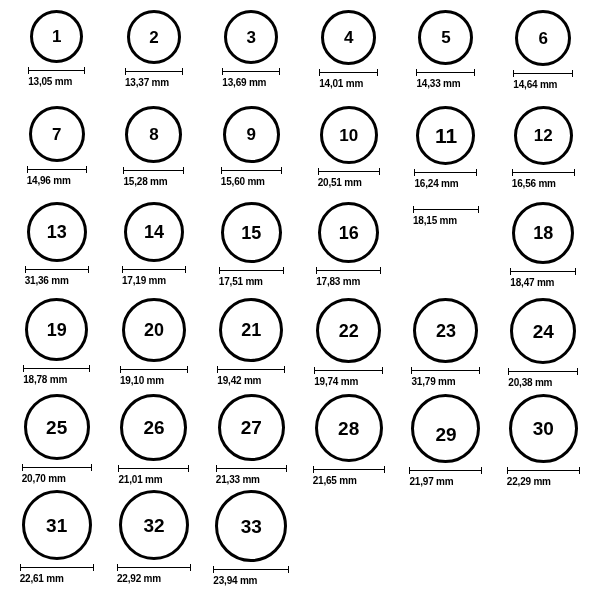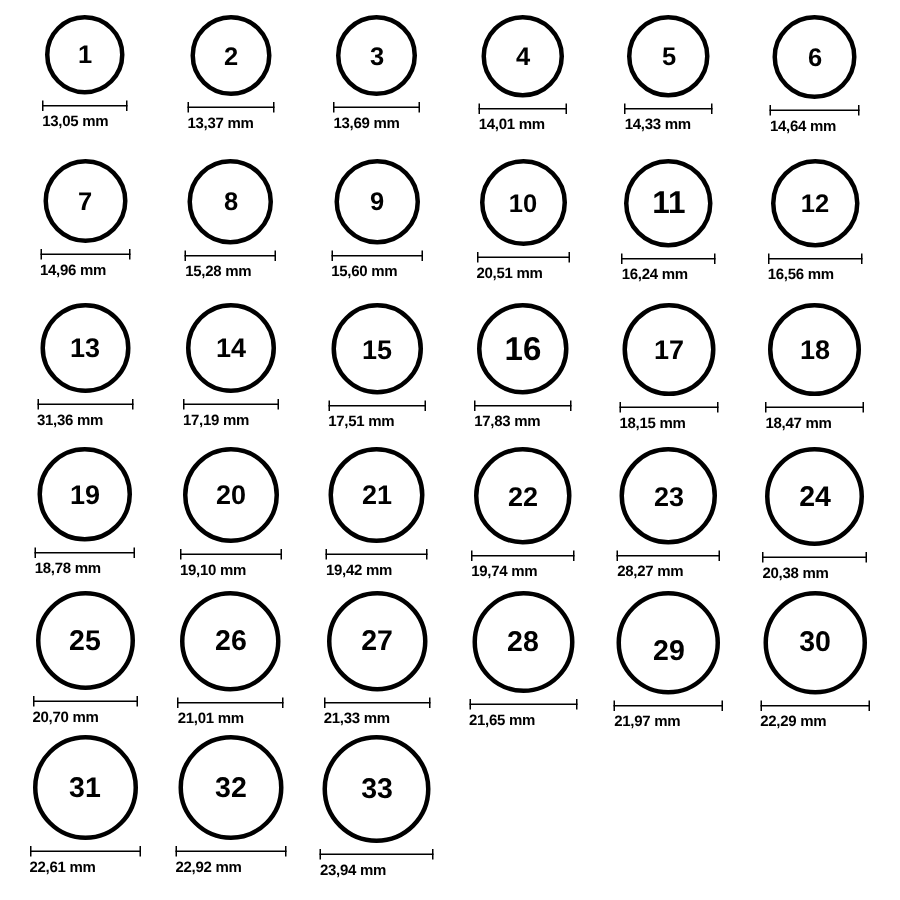--- a/index.html
+++ b/index.html
@@ -281,35 +281,32 @@
           <div class="dim-bar" style="width: 65px;">
             <div class="line"></div>
             <div class="tick-l"></div>
             <div class="tick-r"></div>
           </div>
           <div class="dim-label">17,51 mm</div>
         </div>
       </div>
       <div class="ring-cell">
         <div class="ring-circle" style="width: 61px; height: 61px;">
-          <span class="ring-number" style="font-size: 22px;">16</span>
+          <span class="ring-number" style="font-size: 18px;">16</span>
         </div>
         <div class="dim-wrap">
           <div class="dim-bar" style="width: 65px;">
             <div class="line"></div>
             <div class="tick-l"></div>
             <div class="tick-r"></div>
           </div>
           <div class="dim-label">17,83 mm</div>
         </div>
       </div>
       <div class="ring-cell">
-        <div class="ring-circle" style="width: 62px; height: 62px;">
-          <span class="ring-number" style="font-size: 18px;">17</span>
-        </div>
         <div class="dim-wrap">
           <div class="dim-bar" style="width: 66px;">
             <div class="line"></div>
             <div class="tick-l"></div>
             <div class="tick-r"></div>
           </div>
           <div class="dim-label">18,15 mm</div>
         </div>
       </div>
       <div class="ring-cell">
@@ -380,21 +377,21 @@
       <div class="ring-cell">
         <div class="ring-circle" style="width: 65px; height: 65px;">
           <span class="ring-number" style="font-size: 18px;">23</span>
         </div>
         <div class="dim-wrap">
           <div class="dim-bar" style="width: 69px;">
             <div class="line"></div>
             <div class="tick-l"></div>
             <div class="tick-r"></div>
           </div>
-          <div class="dim-label">28,27 mm</div>
+          <div class="dim-label">31,79 mm</div>
         </div>
       </div>
       <div class="ring-cell">
         <div class="ring-circle" style="width: 66px; height: 66px; justify-content: center;">
           <span class="ring-number" style="font-size: 19px;">24</span>
         </div>
         <div class="dim-wrap">
           <div class="dim-bar" style="width: 70px;">
             <div class="line"></div>
             <div class="tick-l"></div>

